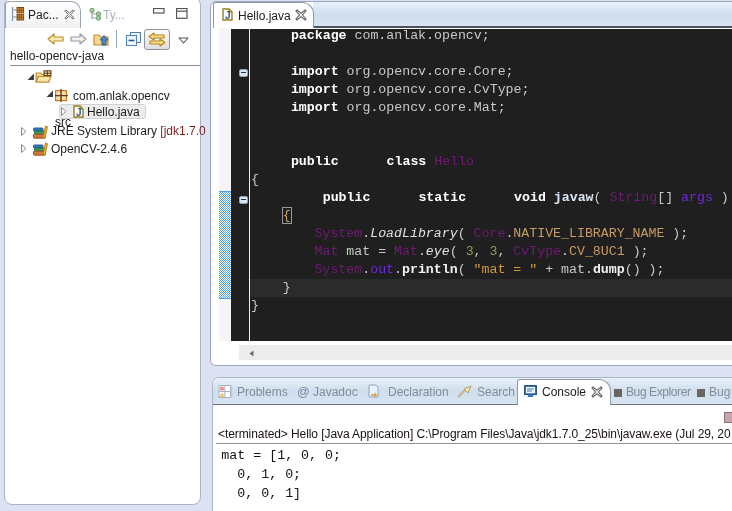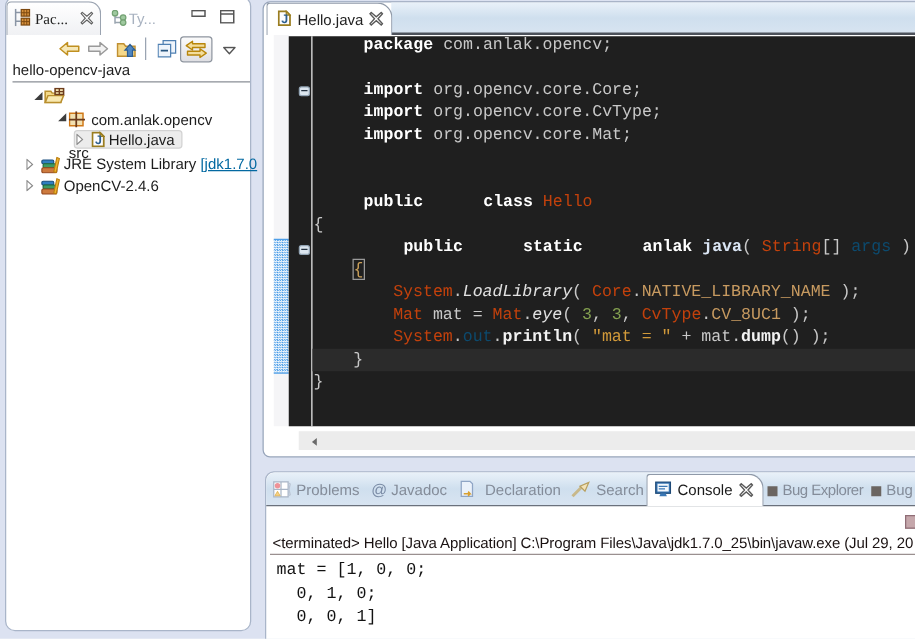--- a/index.html
+++ b/index.html
@@ -5,44 +5,44 @@
   html,body{margin:0;padding:0;}
   body{width:732px;height:511px;overflow:hidden;position:relative;
        background:#dce2f1;font-family:"Liberation Sans",sans-serif;}
   .abs{position:absolute;}
   .panel{position:absolute;background:#fff;border:1px solid #a9b5c9;box-sizing:border-box;}
   .ui{font-family:"Liberation Sans",sans-serif;font-size:12px;color:#1c1c1c;}
   .gray{color:#848c99;}
   pre{margin:0;font-family:"Liberation Mono",monospace;}
   .code{font-size:13.25px;line-height:18px;color:#c8c8c8;}
   .kw{color:#ffffff;font-weight:bold;padding-left:40px;}
-  .cls{color:#c2410c;}
+  .cls{color:#701a75;}
   .cst{color:#c79a60;}
   .num{color:#84a150;}
   .str{color:#d29a3a;}
-  .arg{color:#0c4a6e;}
+  .arg{color:#6d28d9;}
   .mth{color:#dbe6f5;font-weight:bold;}
   .ita{color:#e2e2e2;font-style:italic;}
   .bld{color:#f2f2f2;font-weight:bold;}
 </style>
 </head>
 <body>
 
 <div class="panel" style="left:4px;top:-3px;width:197px;height:508px;border-radius:8px;"></div>
 
 <div class="abs" style="left:5px;top:1px;width:76px;height:27px;background:linear-gradient(180deg,#ffffff,#f0f1f4);border:1px solid #9aa3b0;border-bottom:none;border-radius:4px 10px 0 0;box-sizing:border-box;"></div>
 
 <svg class="abs" style="left:11px;top:7px;" width="14" height="14" viewBox="0 0 14 14">
   <path d="M1.5 0 V14 M1.5 3 H5.5 M1.5 10 H5.5" stroke="#8a95a5" stroke-width="1.2" fill="none"></path>
   <rect x="6" y="0.5" width="6.6" height="5.4" fill="#d8913d" stroke="#7e4a10" stroke-width="1"></rect>
   <path d="M6 3.2 H12.6 M8.2 0.5 V5.9 M10.4 0.5 V5.9" stroke="#7e4a10" stroke-width="0.8"></path>
   <rect x="6" y="7.6" width="6.6" height="5.4" fill="#d8913d" stroke="#7e4a10" stroke-width="1"></rect>
   <path d="M6 10.3 H12.6 M8.2 7.6 V13 M10.4 7.6 V13" stroke="#7e4a10" stroke-width="0.8"></path>
 </svg>
-<div class="abs ui" style="left:28px;top:8px;color:#222;font-family:Liberation Serif, serif;">Pac...</div>
+<div class="abs ui" style="left:28px;top:8px;color:#222;">Pac...</div>
 
 <svg class="abs" style="left:64px;top:9px;" width="11" height="11" viewBox="0 0 12 12">
   <path d="M2 1 L6 4.4 L10 1 L11 2 L7.4 6 L11 10 L10 11 L6 7.6 L2 11 L1 10 L4.6 6 L1 2 Z" fill="none" stroke="#606060" stroke-width="1"></path>
 </svg>
 
 <svg class="abs" style="left:89px;top:8px;" width="13" height="13" viewBox="0 0 13 13">
   <path d="M3 3 V11 M3 6 H8 M3 10 H8" stroke="#9aa5b0" stroke-width="1.2" fill="none"></path>
   <circle cx="3" cy="2.5" r="2.2" fill="#9fc99f" stroke="#74a274"></circle>
   <circle cx="9.5" cy="6" r="2.2" fill="#9fc99f" stroke="#74a274"></circle>
   <circle cx="9.5" cy="10" r="2.2" fill="#9fc99f" stroke="#74a274"></circle>
@@ -121,21 +121,21 @@
 
 <svg class="abs" style="left:21px;top:126.5px;" width="6" height="9" viewBox="0 0 6 9">
   <path d="M0.5 0.5 L5 4.5 L0.5 8.5 Z" fill="#fff" stroke="#8a8a8a"></path>
 </svg>
 <svg class="abs" style="left:31px;top:124.5px;" width="18" height="14" viewBox="0 0 18 14">
   <rect x="2.5" y="3" width="9.5" height="3" rx="1" fill="#2f7fc0" stroke="#1b4f7e" stroke-width="0.9"></rect>
   <rect x="3.5" y="6" width="10.5" height="3.2" rx="1" fill="#3d9b63" stroke="#1f6b3c" stroke-width="0.9"></rect>
   <rect x="2.5" y="9.2" width="12" height="4" rx="1" fill="#cd7a3e" stroke="#93471c" stroke-width="0.9"></rect>
   <path d="M14.5 1 L16.5 1.8 L14 13 L12 12.4 Z" fill="#f0b429" stroke="#b97d10" stroke-width="0.9"></path>
 </svg>
-<div class="abs ui" style="left:51px;top:124px;white-space:nowrap;">JRE System Library <span style="color:#0369a1;text-decoration:underline;">[jdk1.7.0</span></div>
+<div class="abs ui" style="left:51px;top:124px;white-space:nowrap;">JRE System Library <span style="color:#7f1d1d;">[jdk1.7.0</span></div>
 
 <svg class="abs" style="left:21px;top:144px;" width="6" height="9" viewBox="0 0 6 9">
   <path d="M0.5 0.5 L5 4.5 L0.5 8.5 Z" fill="#fff" stroke="#8a8a8a"></path>
 </svg>
 <svg class="abs" style="left:31px;top:142px;" width="18" height="14" viewBox="0 0 18 14">
   <rect x="2.5" y="3" width="9.5" height="3" rx="1" fill="#2f7fc0" stroke="#1b4f7e" stroke-width="0.9"></rect>
   <rect x="3.5" y="6" width="10.5" height="3.2" rx="1" fill="#3d9b63" stroke="#1f6b3c" stroke-width="0.9"></rect>
   <rect x="2.5" y="9.2" width="12" height="4" rx="1" fill="#cd7a3e" stroke="#93471c" stroke-width="0.9"></rect>
   <path d="M14.5 1 L16.5 1.8 L14 13 L12 12.4 Z" fill="#f0b429" stroke="#b97d10" stroke-width="0.9"></path>
 </svg>
@@ -174,21 +174,21 @@
 
 <pre class="abs code" style="left:250.9px;top:26.7px;"><span class="kw">package</span> com.anlak.opencv;
 
 <span class="kw">import</span> org.opencv.core.Core;
 <span class="kw">import</span> org.opencv.core.CvType;
 <span class="kw">import</span> org.opencv.core.Mat;
 
 
 <span class="kw">public</span> <span class="kw">class</span> <span class="cls">Hello</span>
 {
-    <span class="kw">public</span> <span class="kw">static</span> <span class="kw">anlak</span> <span class="mth">java</span>( <span class="cls">String</span>[] <span class="arg">args</span> )
+    <span class="kw">public</span> <span class="kw">static</span> <span class="kw">void</span> <span class="mth">javaw</span>( <span class="cls">String</span>[] <span class="arg">args</span> )
     <span style="outline:1px solid #9a9a9a;color:#caa05a;">{</span>
         <span class="cls">System</span>.<span class="ita">LoadLibrary</span>( <span class="cls">Core</span>.<span class="cst">NATIVE_LIBRARY_NAME</span> );
         <span class="cls">Mat</span> mat = <span class="cls">Mat</span>.<span class="ita">eye</span>( <span class="num">3</span>, <span class="num">3</span>, <span class="cls">CvType</span>.<span class="cst">CV_8UC1</span> );
         <span class="cls">System</span>.<span class="arg">out</span>.<span class="bld">println</span>( <span class="str">"mat = "</span> + mat.<span class="bld">dump</span>() );
     }
 }</pre>
 
 <div class="abs" style="left:239px;top:344.9px;width:493px;height:15px;background:#ececec;"></div>
 <svg class="abs" style="left:248px;top:349.5px;" width="7" height="7" viewBox="0 0 8 9">
   <path d="M6.5 0.5 L1.5 4.5 L6.5 8.5 Z" fill="#6a6a6a"></path>

